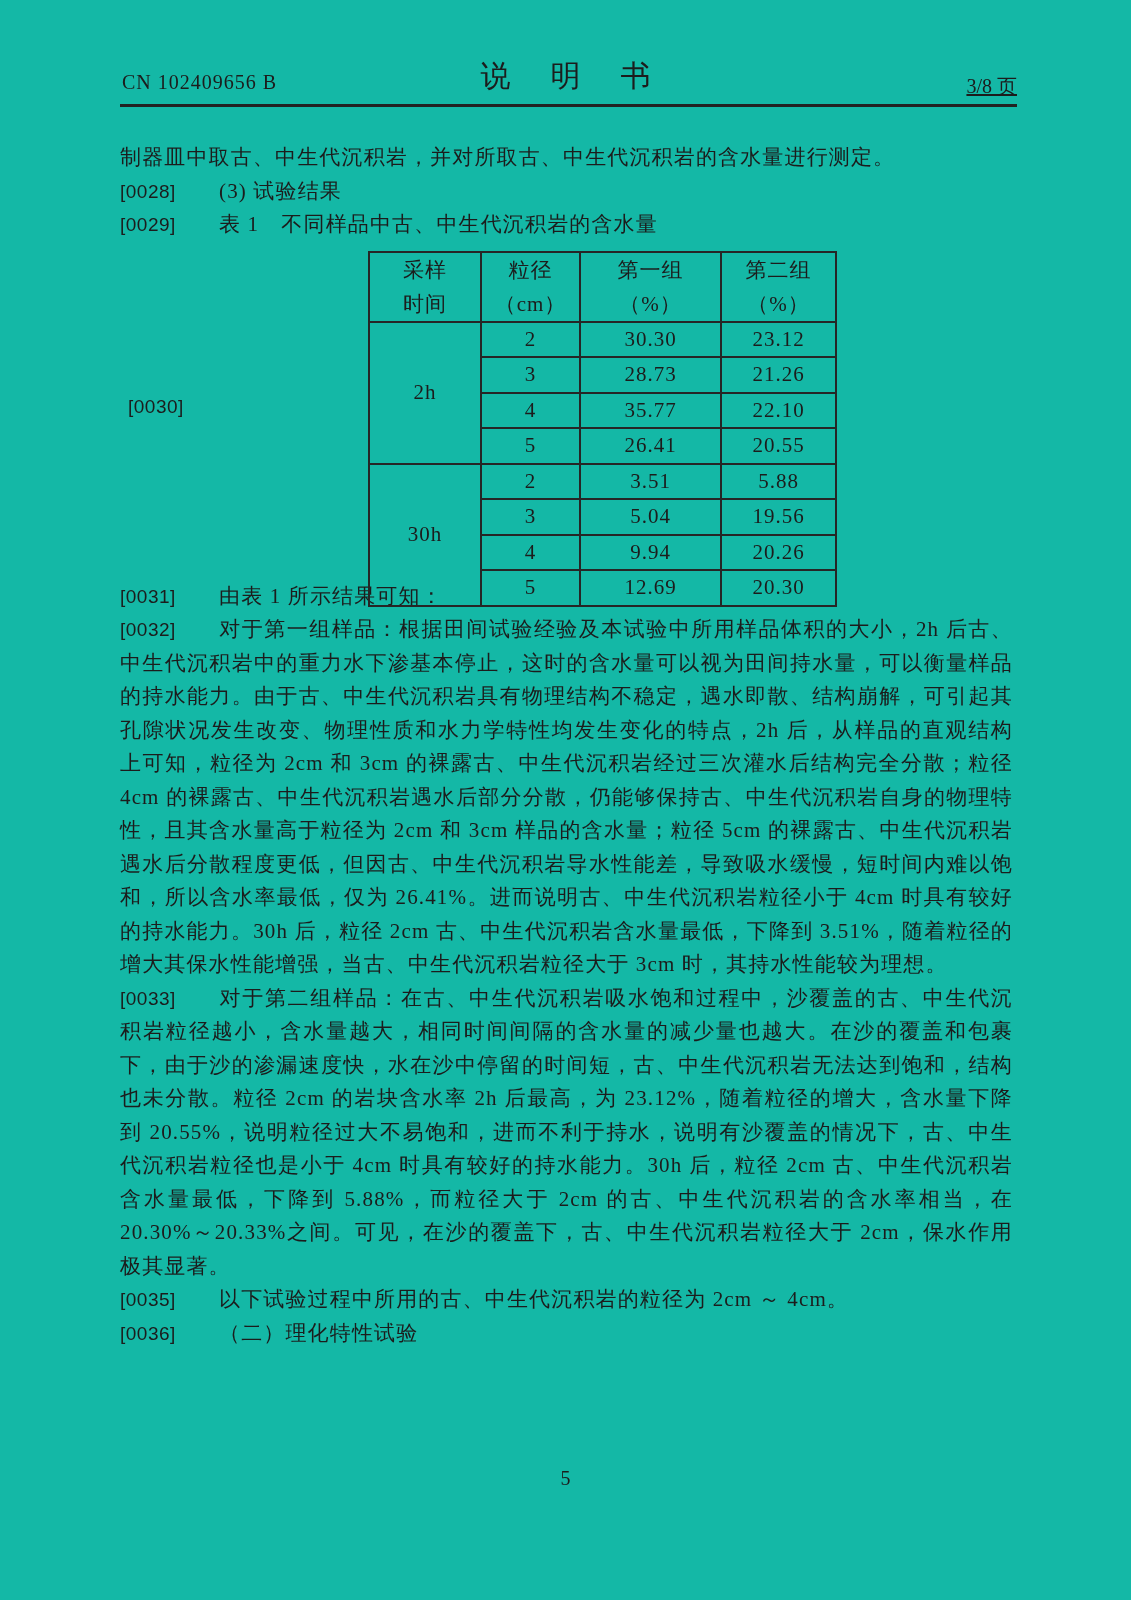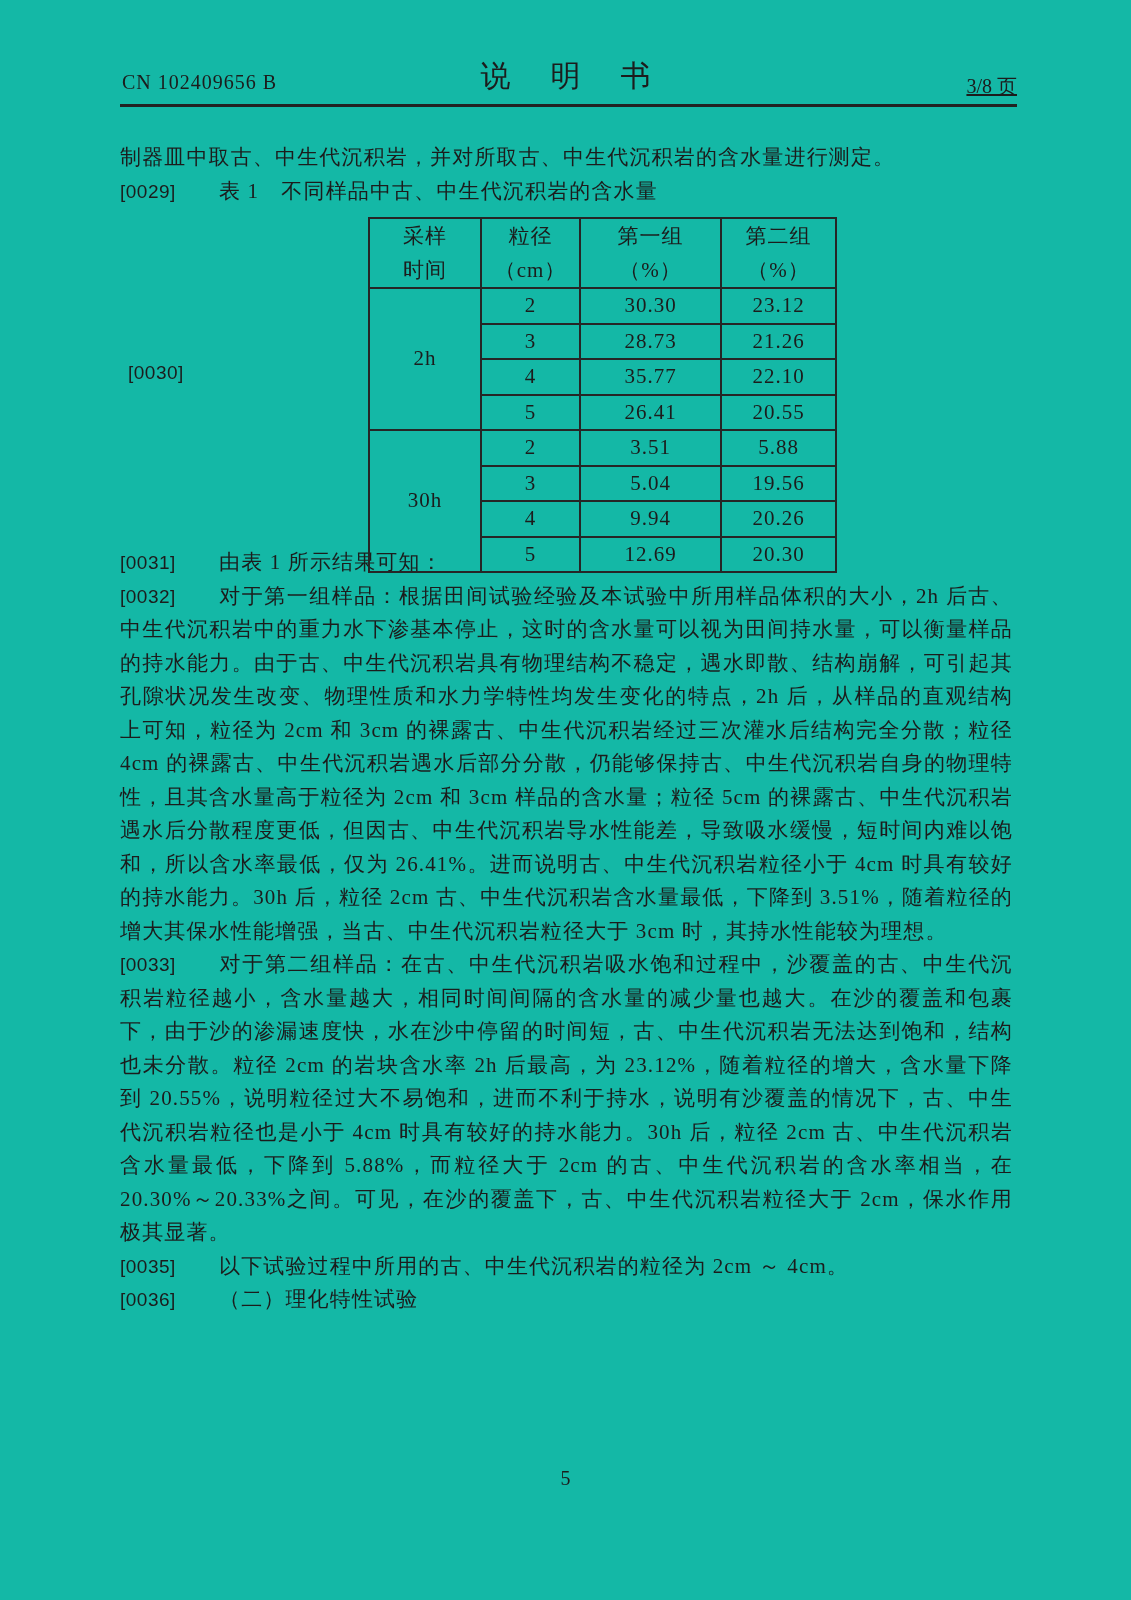--- a/index.html
+++ b/index.html
@@ -60,20 +60,23 @@
 
   <div class="hdr-left">CN 102409656 B</div>
   <div class="hdr-title">说明书</div>
   <div class="hdr-page">3/8 页</div>
   <div class="hdr-rule"></div>
 
   <div class="content">
 
     <p>制器皿中取古、中生代沉积岩，并对所取古、中生代沉积岩的含水量进行测定。</p>
 
+    <p>
+      <span class="tag">[0028]</span><span>(3) 试验结果</span>
+    </p>
 
     <p>
       <span class="tag">[0029]</span><span>表 1　不同样品中古、中生代沉积岩的含水量</span>
     </p>
 
     <div class="table-zone">
       <span class="tag tag-floating">[0030]</span>
 
       <table class="water">
         <colgroup>

